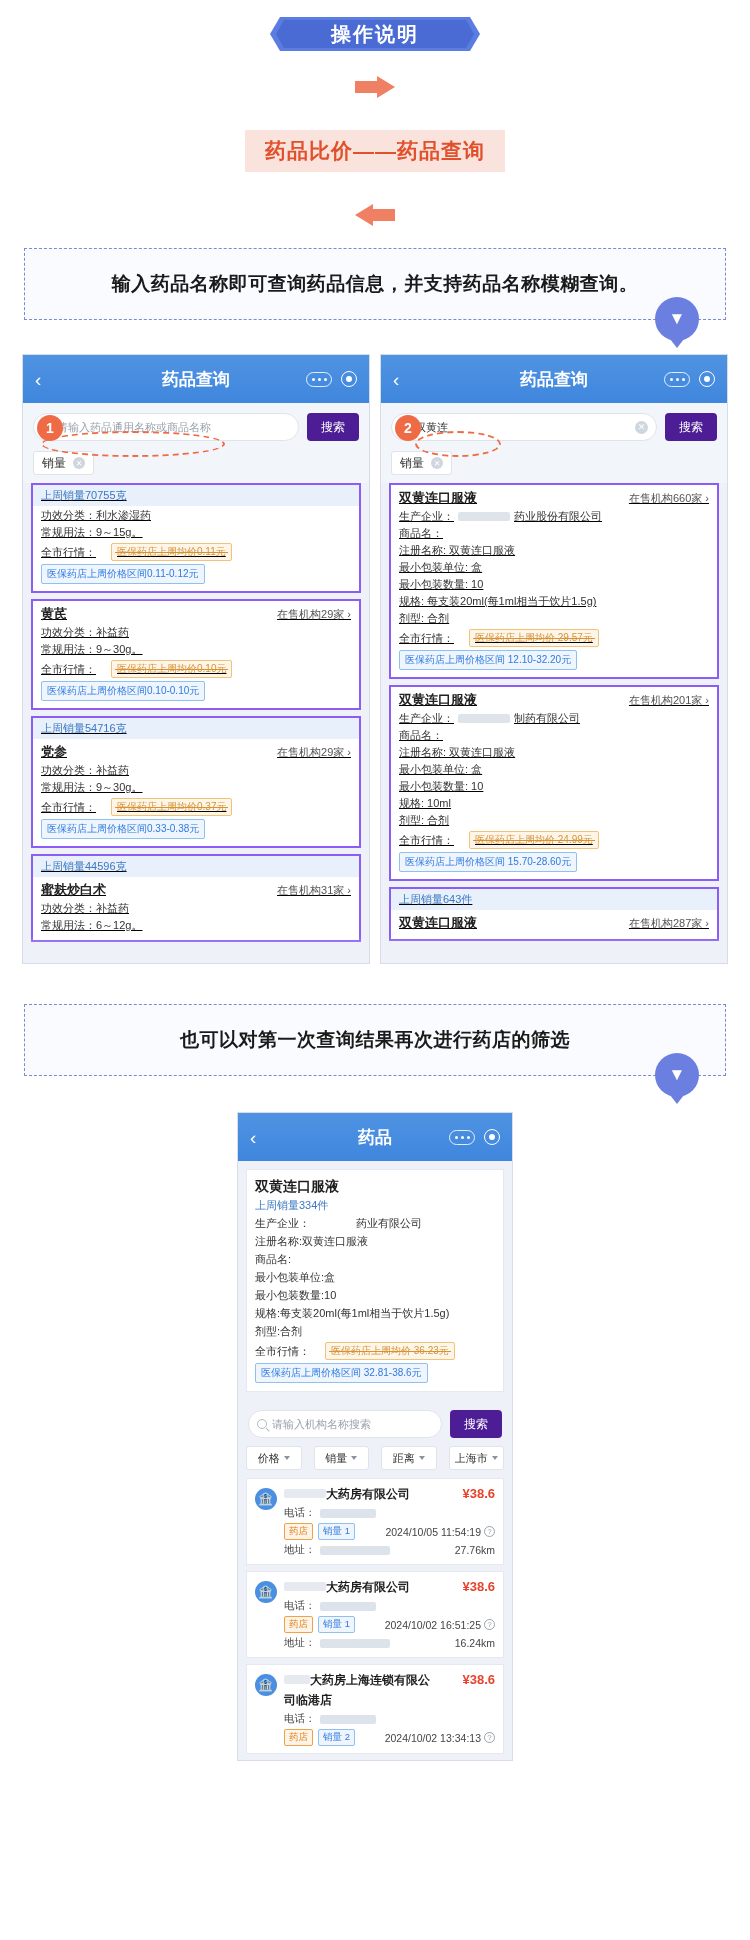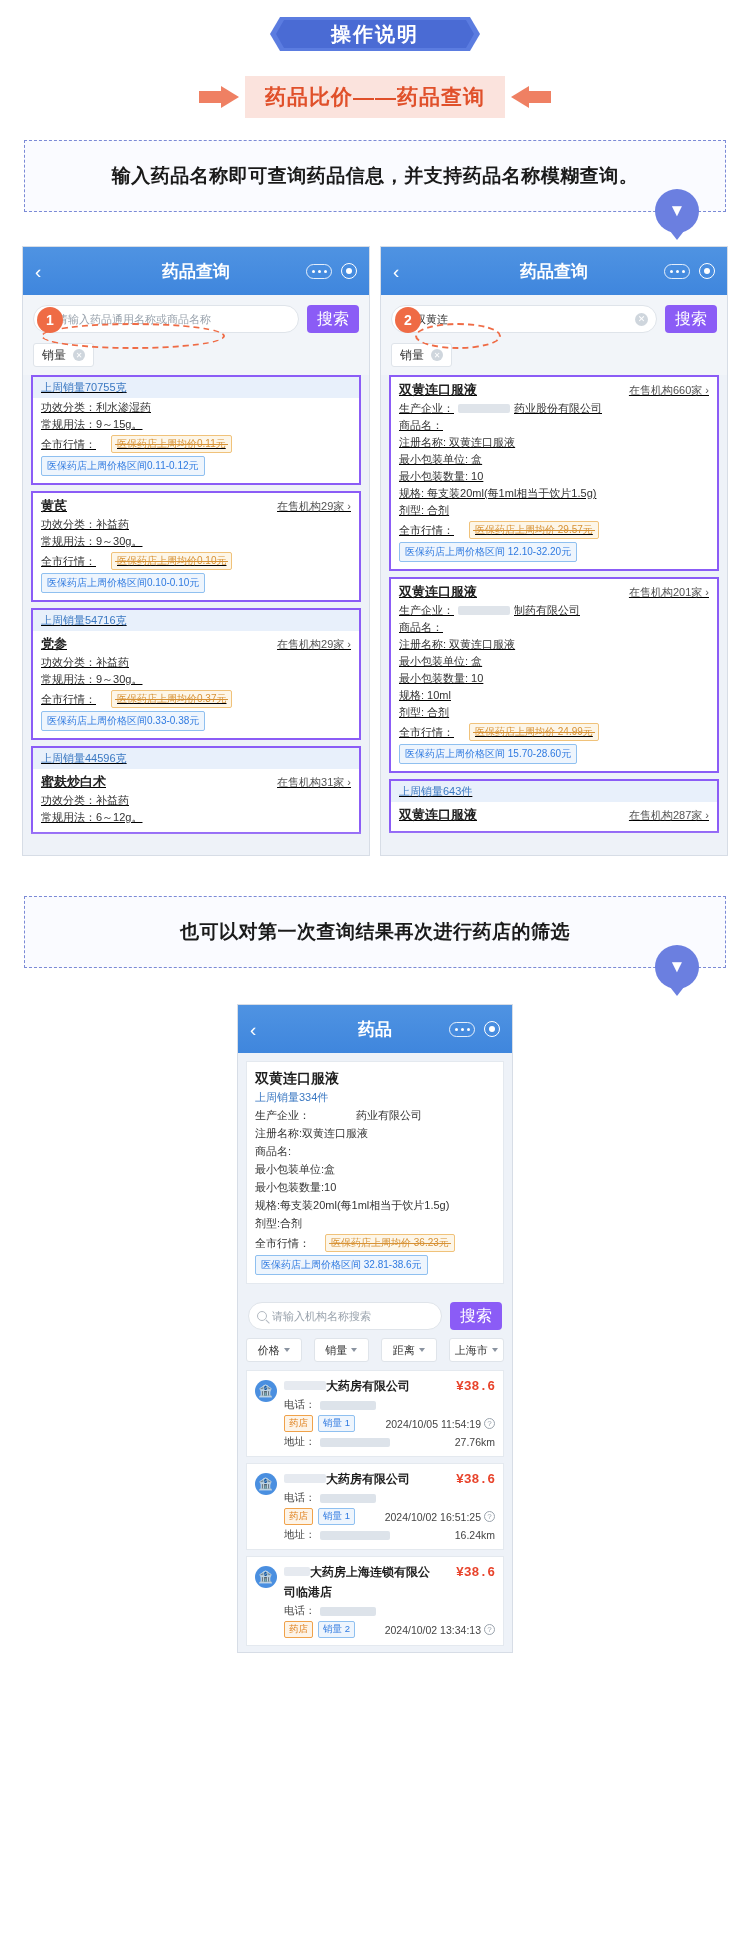--- a/index.html
+++ b/index.html
@@ -51,21 +51,22 @@
     font-weight: bold;
     letter-spacing: 2px;
   }
 
   
   .subtitle-row {
     margin: 22px auto 0;
     display: flex;
     align-items: center;
     justify-content: center;
-    gap: 6px;
+    gap: 32px;
+    flex-direction: column;
   }
   .arrow-right, .arrow-left {
     width: 40px; height: 22px;
     position: relative;
     flex: none;
   }
   .arrow-right::before {
     content: "";
     position: absolute; left: 0; top: 5px;
     width: 22px; height: 12px;
@@ -239,24 +240,24 @@
     width: 13px; height: 13px;
     border-radius: 50%;
     background: #cfd6dd;
     color: #fff;
     font-size: 9px;
     display: flex; align-items: center; justify-content: center;
     flex: none;
   }
   .sbtn {
     width: 52px; height: 28px;
-    background: #8b5cf6;
+    background: #4c1d95;
     color: #fff;
     border-radius: 4px;
-    font-size: 16px;
+    font-size: 12px;
     display: flex; align-items: center; justify-content: center;
     flex: none;
   }
   .filters {
     display: flex;
     gap: 8px;
     padding: 4px 10px 8px;
     background: #f2f5f9;
   }
   .chip {
@@ -460,21 +461,20 @@
   .store-name {
     font-size: 12px;
     font-weight: bold;
     color: #1e1e1e;
   }
   .store-price {
     margin-left: auto;
     font-size: 13px;
     font-weight: bold;
     color: #e8432b;
-    font-family: Liberation Mono, monospace;
   }
   .store-line {
     font-size: 10.5px;
     color: #444;
     margin-top: 3px;
     display: flex;
     align-items: center;
   }
   .badge-o {
     border: 1px solid #f0a24a;

